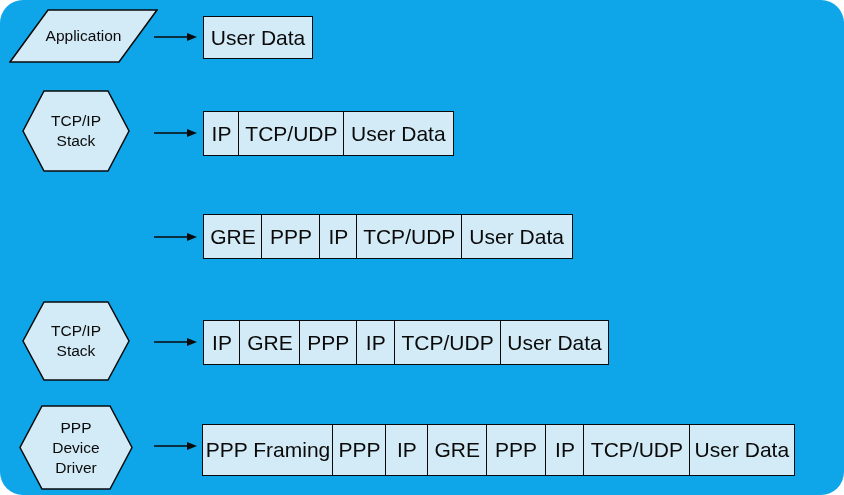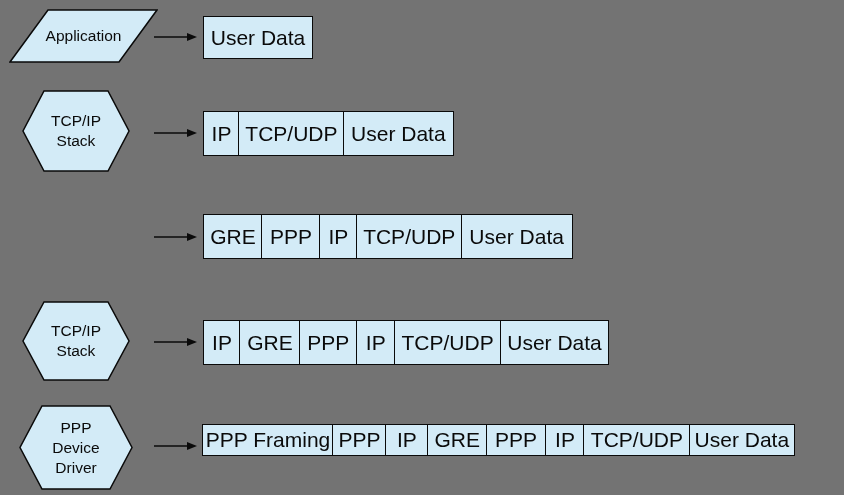--- a/index.html
+++ b/index.html
@@ -33,21 +33,21 @@
     display:flex;align-items:center;justify-content:center;
     font-size:21px;
     white-space:nowrap;
   }
   .cell + .cell{margin-left:-1.6px;}
   .arrow svg{display:block;}
 </style>
 </head>
 <body>
 
-<div class="canvas" id="canvas" style="background: #737373; color: rgb(10, 10, 10); --fill: #d3ebf7; --stroke: #0a0a0a;">
+<div class="canvas" id="canvas" style="background: #0ea5e9; color: rgb(10, 10, 10); border-radius: 23px; --fill: #d3ebf7; --stroke: #0a0a0a;">
     <div class="abs stage" style="left: 9px; top: 9px; width: 149px; height: 54px;">
       <svg width="149" height="54">
         <polygon points="39,1 148,1 110,53 1,53" fill="#d3ebf7" stroke="#0a0a0a" stroke-width="1.5" stroke-linejoin="miter"></polygon>
       </svg>
       <div class="stage-label">
         <div>Application</div>
       </div>
     </div>
     <div class="abs arrow" style="left: 153px; top: 31px; width: 46px; height: 12px;">
       <svg width="46" height="12">
@@ -123,21 +123,21 @@
         <div>Device</div>
         <div>Driver</div>
       </div>
     </div>
     <div class="abs arrow" style="left: 153px; top: 440px; width: 46px; height: 12px;">
       <svg width="46" height="12">
         <line x1="1" y1="6" x2="34" y2="6" stroke="#0a0a0a" stroke-width="1.3"></line>
         <polygon points="34,2 44,6 34,10" fill="#0a0a0a"></polygon>
       </svg>
     </div>
-    <div class="packet" style="left: 202px; top: 424px; height: 32px;">
+    <div class="packet" style="left: 202px; top: 424px; height: 52px;">
       <div class="cell" style="width: 132px;">PPP Framing</div>
       <div class="cell" style="width: 54px;">PPP</div>
       <div class="cell" style="width: 44px;">IP</div>
       <div class="cell" style="width: 60px;">GRE</div>
       <div class="cell" style="width: 61px;">PPP</div>
       <div class="cell" style="width: 40px;">IP</div>
       <div class="cell" style="width: 107px;">TCP/UDP</div>
       <div class="cell" style="width: 106px;">User Data</div>
     </div>
   </div>

